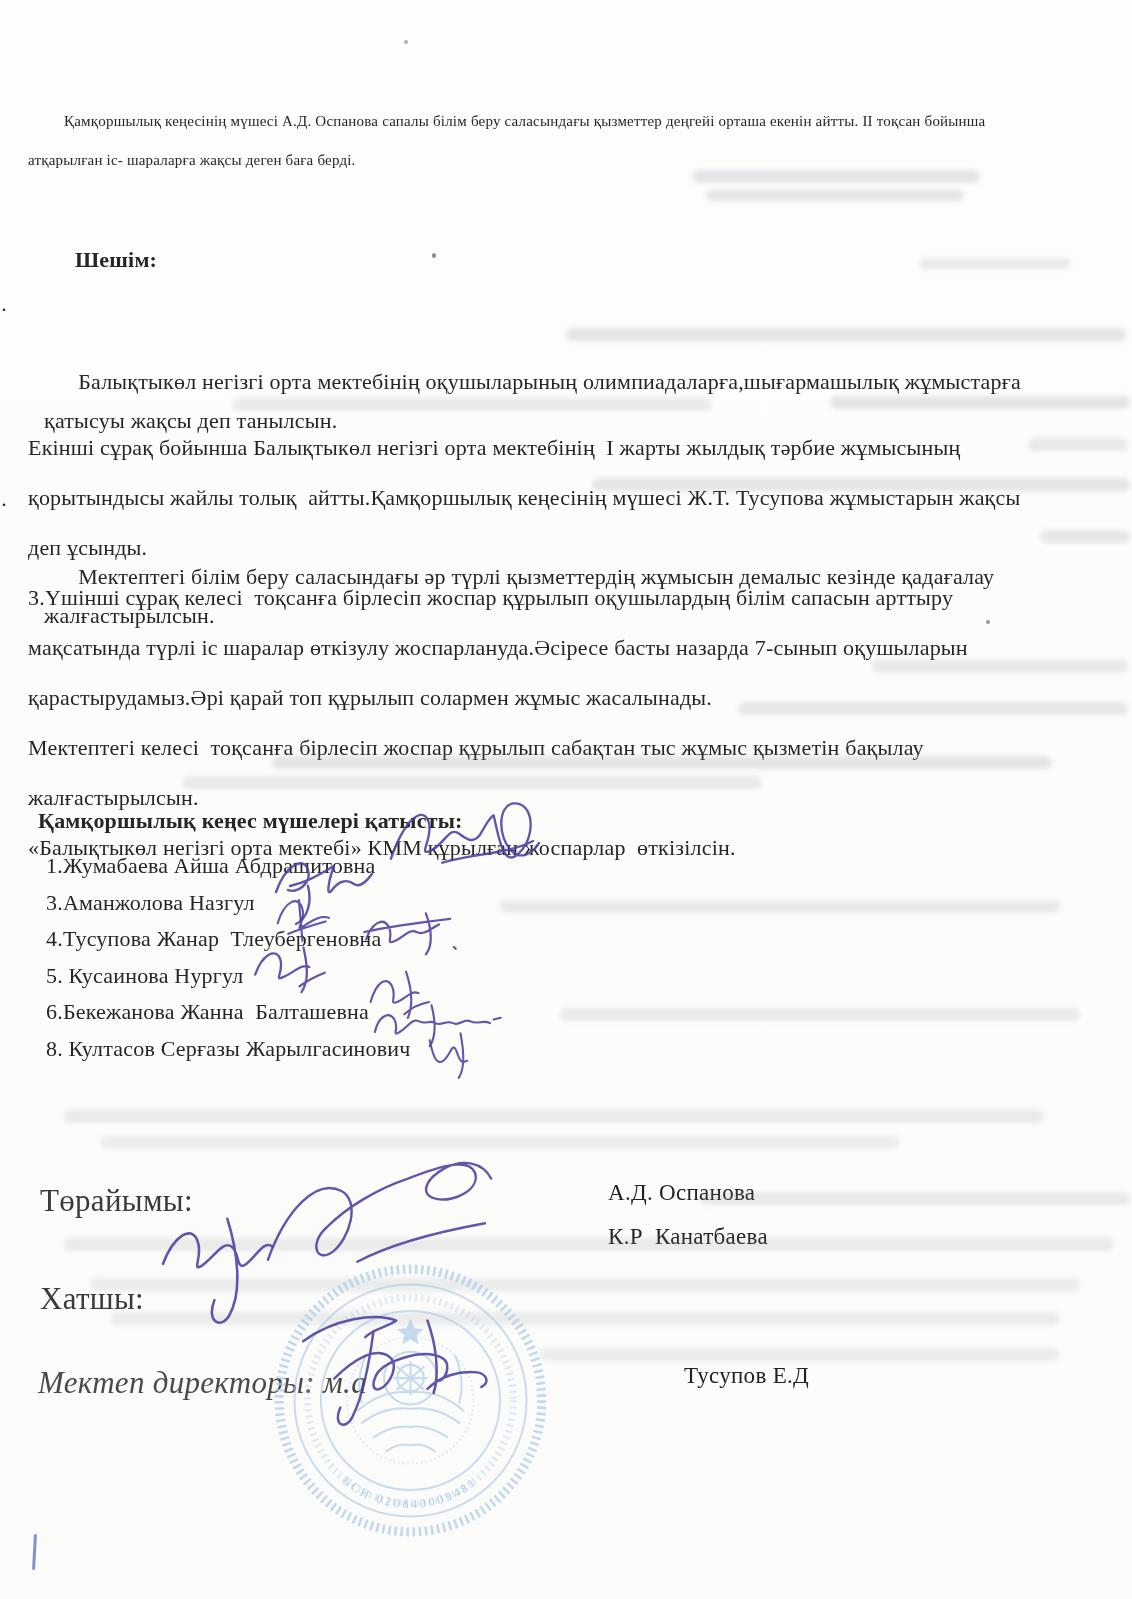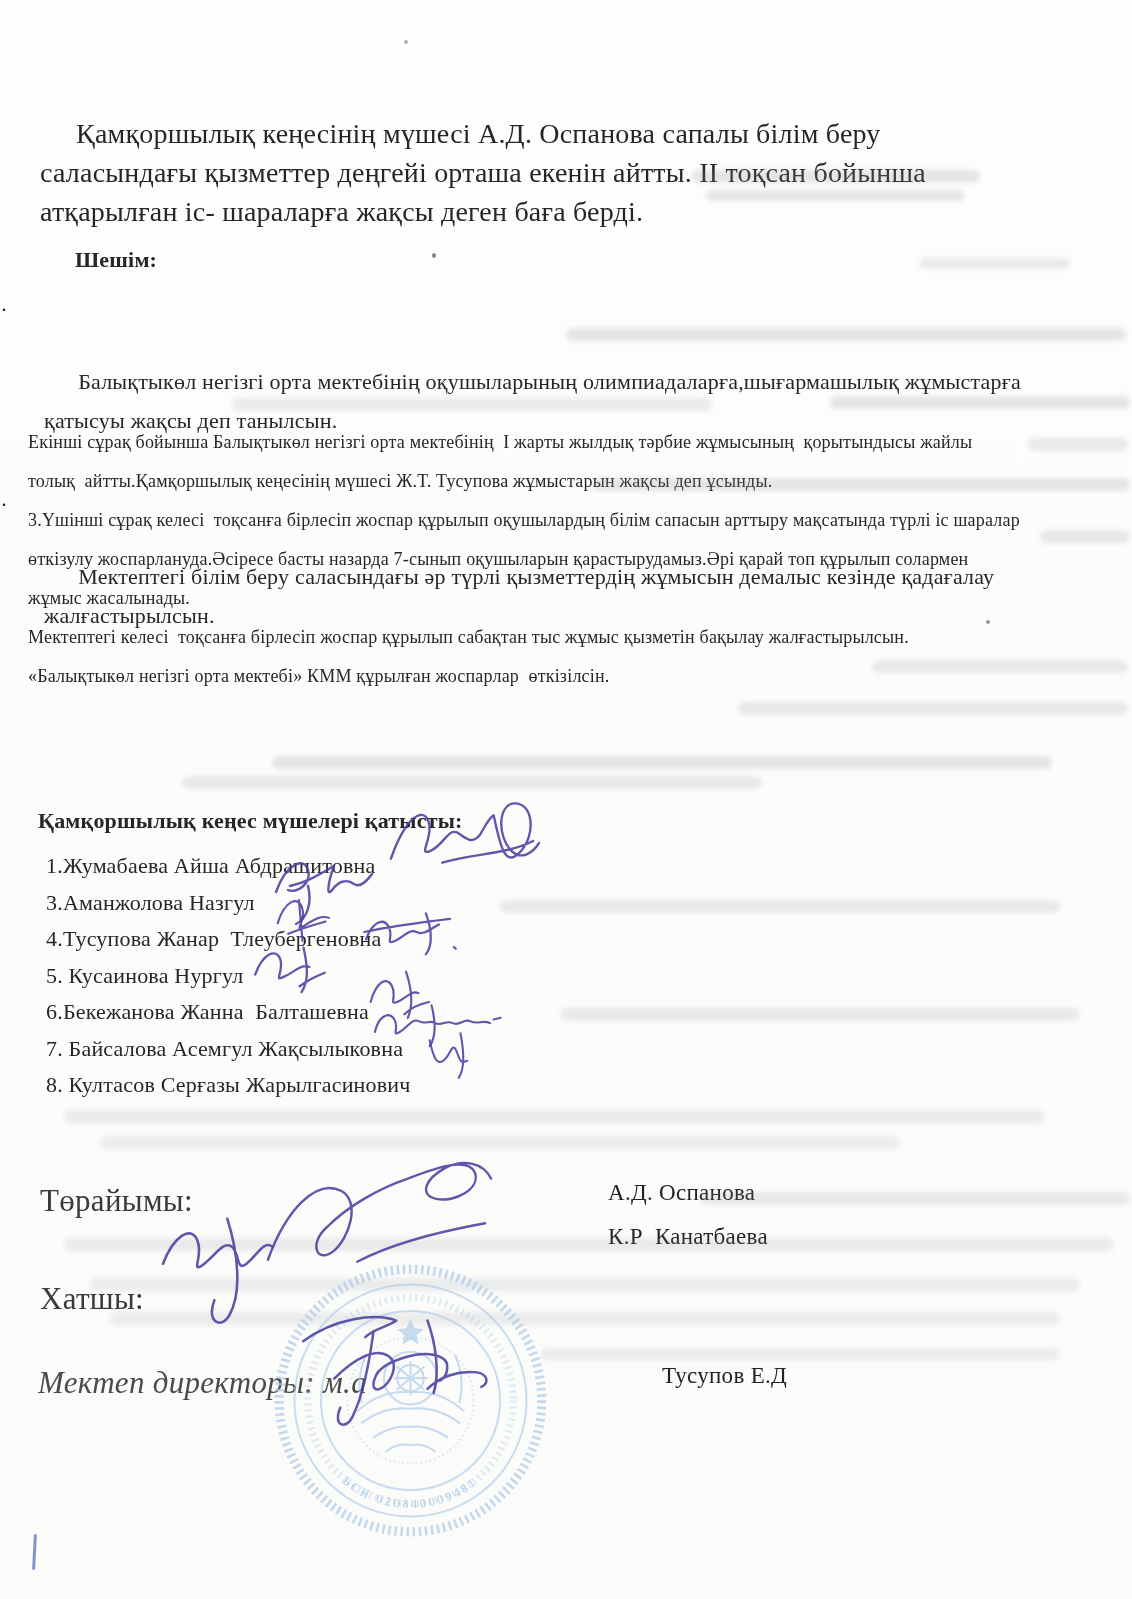--- a/index.html
+++ b/index.html
@@ -7,46 +7,46 @@
     position:relative;
     width:1132px;height:1599px;
     margin:0 auto;
     background:linear-gradient(180deg,#fdfdfc 0%,#fbfbfa 100%);
     overflow:hidden;
     font-family:"Liberation Serif", serif;
     color:#262626;
   }
   .para{
     position:absolute;
-    font-size:28px;
+    font-size:15px;
     line-height:39px;
     letter-spacing:.2px;
     white-space:pre-wrap;
-    margin:12px;
+    margin:0;
   }
   .indent{text-indent:36px;}
   .heading{
     position:absolute;
     font-size:22px;
     font-weight:bold;
     margin:0;
     letter-spacing:.2px;
   }
   .decision-list{
     position:absolute;
     top:284px;left:0;width:1032px;
     margin:0;padding:0;
     list-style:none;
     font-size:22px;line-height:39px;letter-spacing:.2px;
   }
   .decision-list li{position:relative;padding-left:44px;white-space:pre-wrap;}
   .decision-list .num{position:absolute;left:-10px;top:0;}
   .body-block{
     position:absolute;top:423px;left:28px;width:994px;
-    font-size:18px;line-height:39px;letter-spacing:.2px;
+    font-size:22px;line-height:50px;letter-spacing:.2px;
   }
   .body-block p{margin:0;white-space:pre-wrap;}
   .attendees{
     position:absolute;top:840px;left:38px;width:620px;
     margin:8px;padding:0;list-style:none;
     font-size:22px;line-height:36.5px;letter-spacing:.2px;
   }
   .attendees li{white-space:pre-wrap;}
   .signoff-label{position:absolute;font-size:31px;letter-spacing:.3px;color:#3a3a3a;}
   .signoff-name{position:absolute;font-size:23px;letter-spacing:.3px;color:#222;white-space:pre-wrap;}
@@ -118,21 +118,20 @@
     <p>«Балықтыкөл негізгі орта мектебі» КММ құрылған жоспарлар  өткізілсін.</p>
   </div>
 
   <h3 class="heading" style="top:808px;left:38px;">Қамқоршылық кеңес мүшелері қатысты:</h3>
   <ul class="attendees">
     <li>1.Жумабаева Айша Абдрашитовна</li>
     <li>3.Аманжолова Назгул</li>
     <li>4.Тусупова Жанар  Тлеубергеновна</li>
     <li>5. Кусаинова Нургул</li>
     <li>6.Бекежанова Жанна  Балташевна</li>
-    <li>7. Байсалова Асемгул Жақсылыковна</li>
     <li>8. Култасов Серғазы Жарылгасинович</li>
   </ul>
 
   <div class="sig" style="left:385px;top:790px;width:158px;height:96px;">
     <svg viewBox="0 0 160 90">
         <path d="M6,66 C20,26 38,12 44,28 C50,44 32,64 46,58 C60,52 64,34 74,40 C82,45 88,52 96,42 C100,36 104,26 110,22 C116,48 120,76 136,60 C154,42 150,8 130,10 C114,12 114,44 128,58 C138,68 150,60 156,50 M58,70 C92,60 122,62 150,48" stroke-width="2.8"></path>
       </svg>
   </div>
   <div class="sig" style="left:262px;top:846px;width:118px;height:80px;">
     <svg viewBox="0 0 110 80">
@@ -209,21 +208,21 @@
       <defs>
         <path id="arc-bottom" d="M 42 172 A 102 102 0 0 0 238 172"></path>
       </defs>
       <text font-size="12" letter-spacing="3" fill="#93b9e0" opacity=".85" font-family="Liberation Serif, serif">
         <textPath href="#arc-bottom" startOffset="22%">БСН 020840009481</textPath>
       </text>
     </svg>
   </div>
 
   <div class="signoff-label" style="left:38px;top:1365px;color:#4a4a4a;font-style:italic;">Мектеп директоры: м.а</div>
-  <div class="signoff-name" style="left:662px;top:1363px;">Тусупов Е.Д</div>
+  <div class="signoff-name" style="left:684px;top:1363px;">Тусупов Е.Д</div>
 
   <div class="sig" style="left:272px;top:1288px;width:228px;height:148px;">
     <svg viewBox="0 0 220 140">
         <path d="M30,50 C60,28 100,22 120,30 C112,36 98,38 90,46 M98,40 C94,70 88,102 78,122 C72,136 58,132 66,114 M60,86 C80,66 100,56 112,64 C124,72 114,92 104,96 C94,100 96,80 112,72 C128,64 150,58 164,66 C172,70 170,84 162,88 M150,30 C158,52 162,80 156,100 M150,96 C162,84 180,78 198,80 C208,82 210,90 202,94" stroke-width="3"></path>
       </svg>
   </div>
 
 </div>
 
 </body></html>

